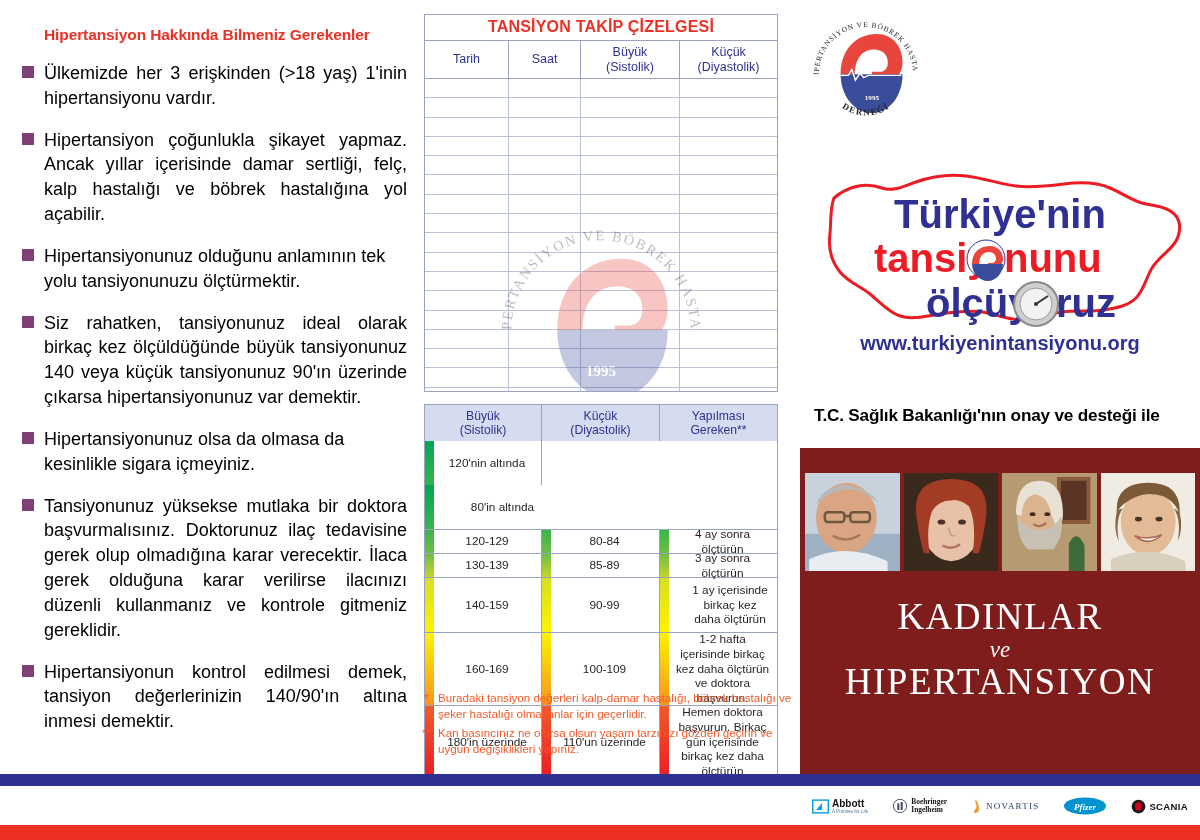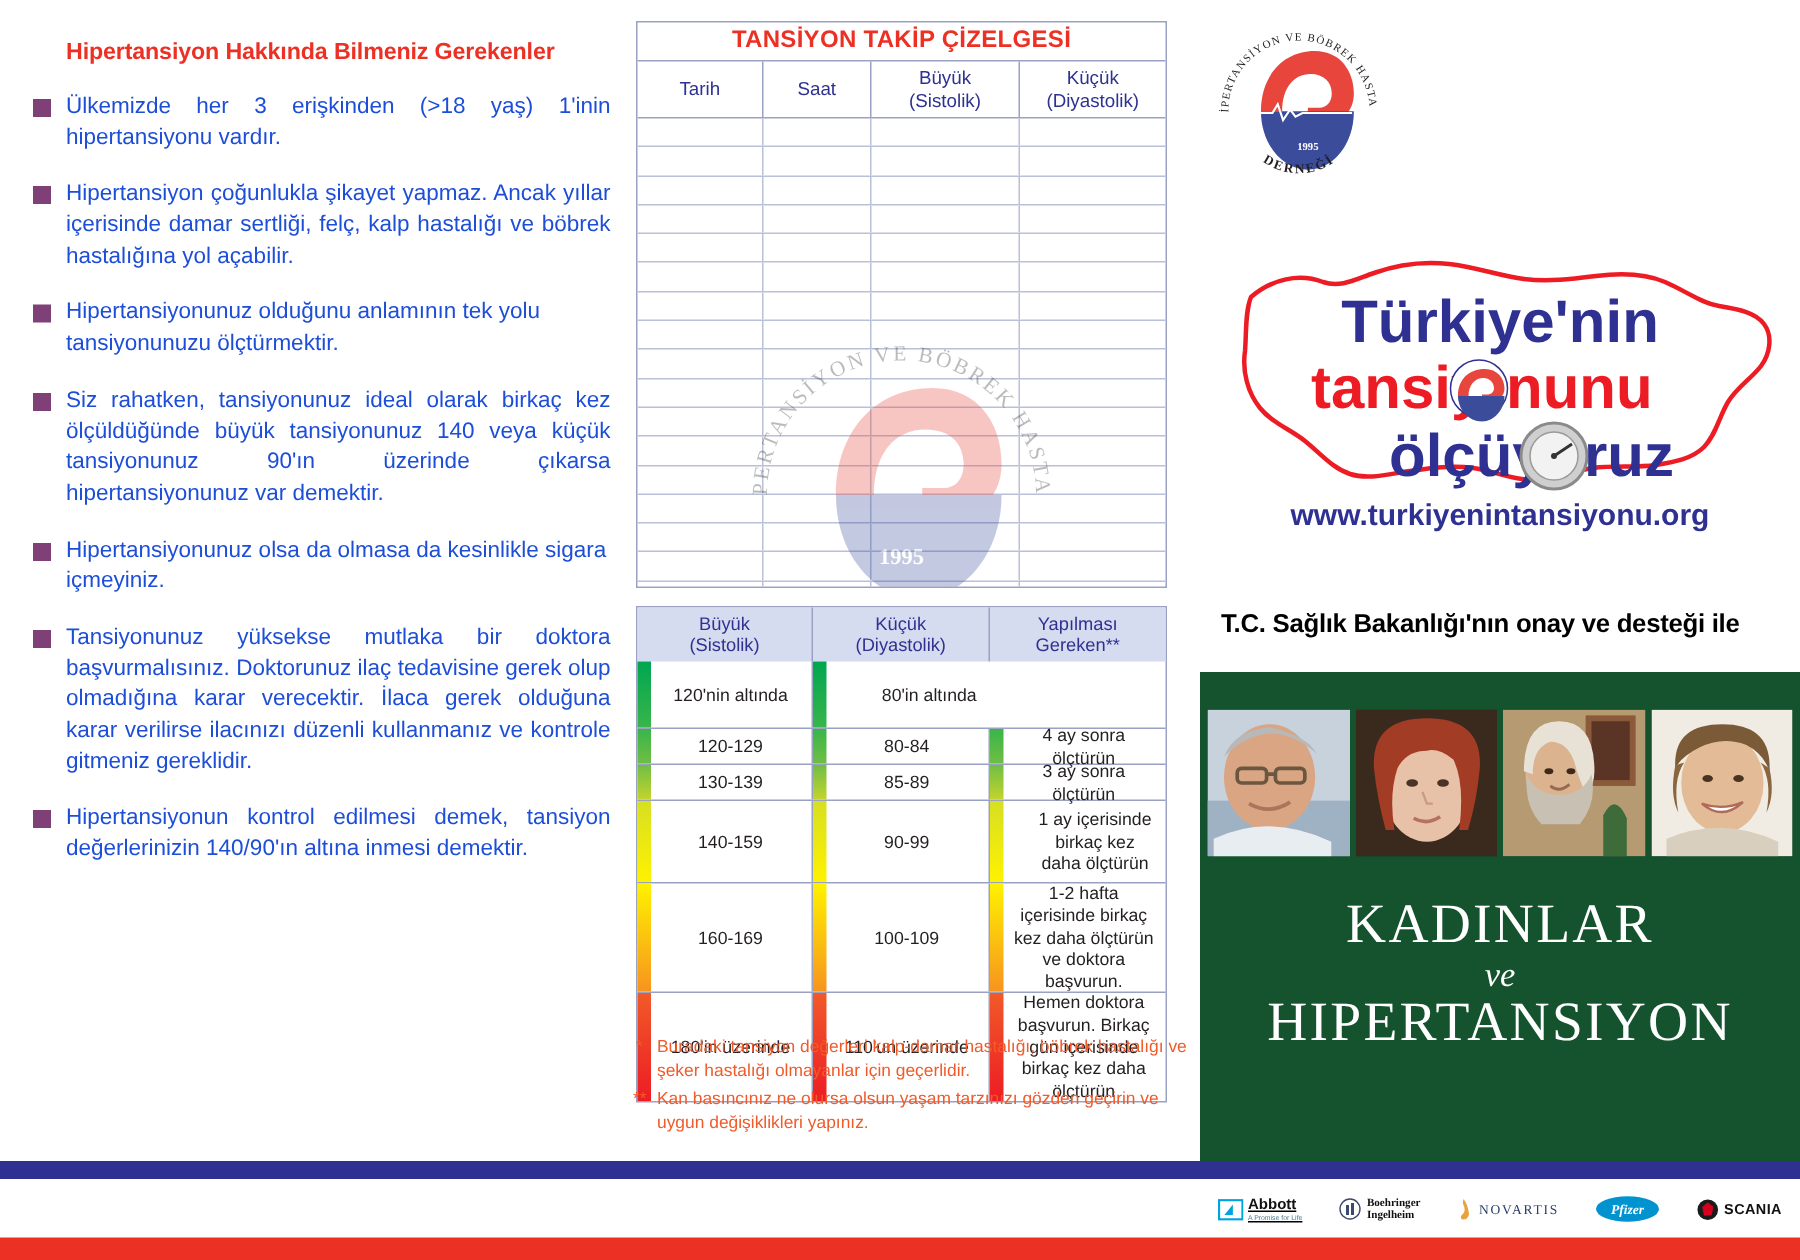--- a/index.html
+++ b/index.html
@@ -34,23 +34,23 @@
     padding-left: 22px;
     margin-bottom: 17px;
   }
   .bullet-sq {
     position: absolute;
     left: 0; top: 5px;
     width: 12px; height: 12px;
     background: #7E4076;
   }
   .bullet-text {
-    font-size: 15px;
+    font-size: 18px;
     line-height: 1.38;
-    color: #1d4ed8;
+    color: #000000;
     text-align: justify;
   }
   .bullet-text.nojust { text-align: left; }
 
   
   #track-wrap {
     position: absolute;
     left: 424px; top: 14px;
     width: 354px; height: 378px;
     border: 1px solid #9aa2c4;
@@ -125,21 +125,21 @@
     padding: 4px 2px;
     height: 36px;
     border-right: 1px solid #9aa2c4;
   }
   #class-head .ch:last-child { border-right: none; }
   .cc-1 { width: 117px; }
   .cc-2 { width: 118px; }
   .cc-3 { width: 117px; }
 
   .class-row { display: flex; border-top: 1px solid #9aa2c4; }
-  .class-row:first-child { border-top: none; }
+  .class-row:first-child { border-top: none; flex-direction: column; }
   .class-cell {
     position: relative;
     display: flex; align-items: center; justify-content: center;
     text-align: center;
     font-size: 11.8px;
     line-height: 1.25;
     color: #231F20;
     padding: 4px 6px 4px 14px;
     border-right: 1px solid #9aa2c4;
   }
@@ -183,21 +183,21 @@
     font-size: 17.2px;
     font-weight: bold;
     color: #000000;
     letter-spacing: -0.2px;
   }
 
   #purple-panel {
     position: absolute;
     left: 800px; top: 448px;
     width: 400px; height: 326px;
-    background: #14532d;
+    background: #7f1d1d;
   }
   #photo-strip {
     position: absolute;
     left: 5px; top: 25px;
     width: 390px; height: 98px;
     display: flex;
     gap: 4px;
   }
   .photo {
     flex: 1;
@@ -652,21 +652,21 @@
   </div>
 
   <div id="blue-bar"></div>
 
   <div id="sponsor-bar">
     <div class="sponsor">
       <svg width="17" height="17" viewBox="0 0 24 24">
         <rect x="1" y="3" width="22" height="18" fill="none" stroke="#00A3E0" stroke-width="2"></rect>
         <path d="M6,17 L14,7 L14,17 Z" fill="#00A3E0"></path>
       </svg>
-      <div style="margin-left:3px;text-decoration:underline;">
+      <div style="margin-left:3px;">
         <div class="sp-txt">Abbott</div>
         <div style="font-size:4.6px;color:#4a7a95;">A Promise for Life</div>
       </div>
     </div>
 
     <div class="sponsor">
       <svg width="16" height="16" viewBox="0 0 24 24">
         <circle cx="12" cy="12" r="10" fill="none" stroke="#3b4a6b" stroke-width="1.4"></circle>
         <rect x="8" y="8" width="3" height="10" fill="#3b4a6b"></rect>
         <rect x="13" y="6" width="3" height="12" fill="#3b4a6b"></rect>

